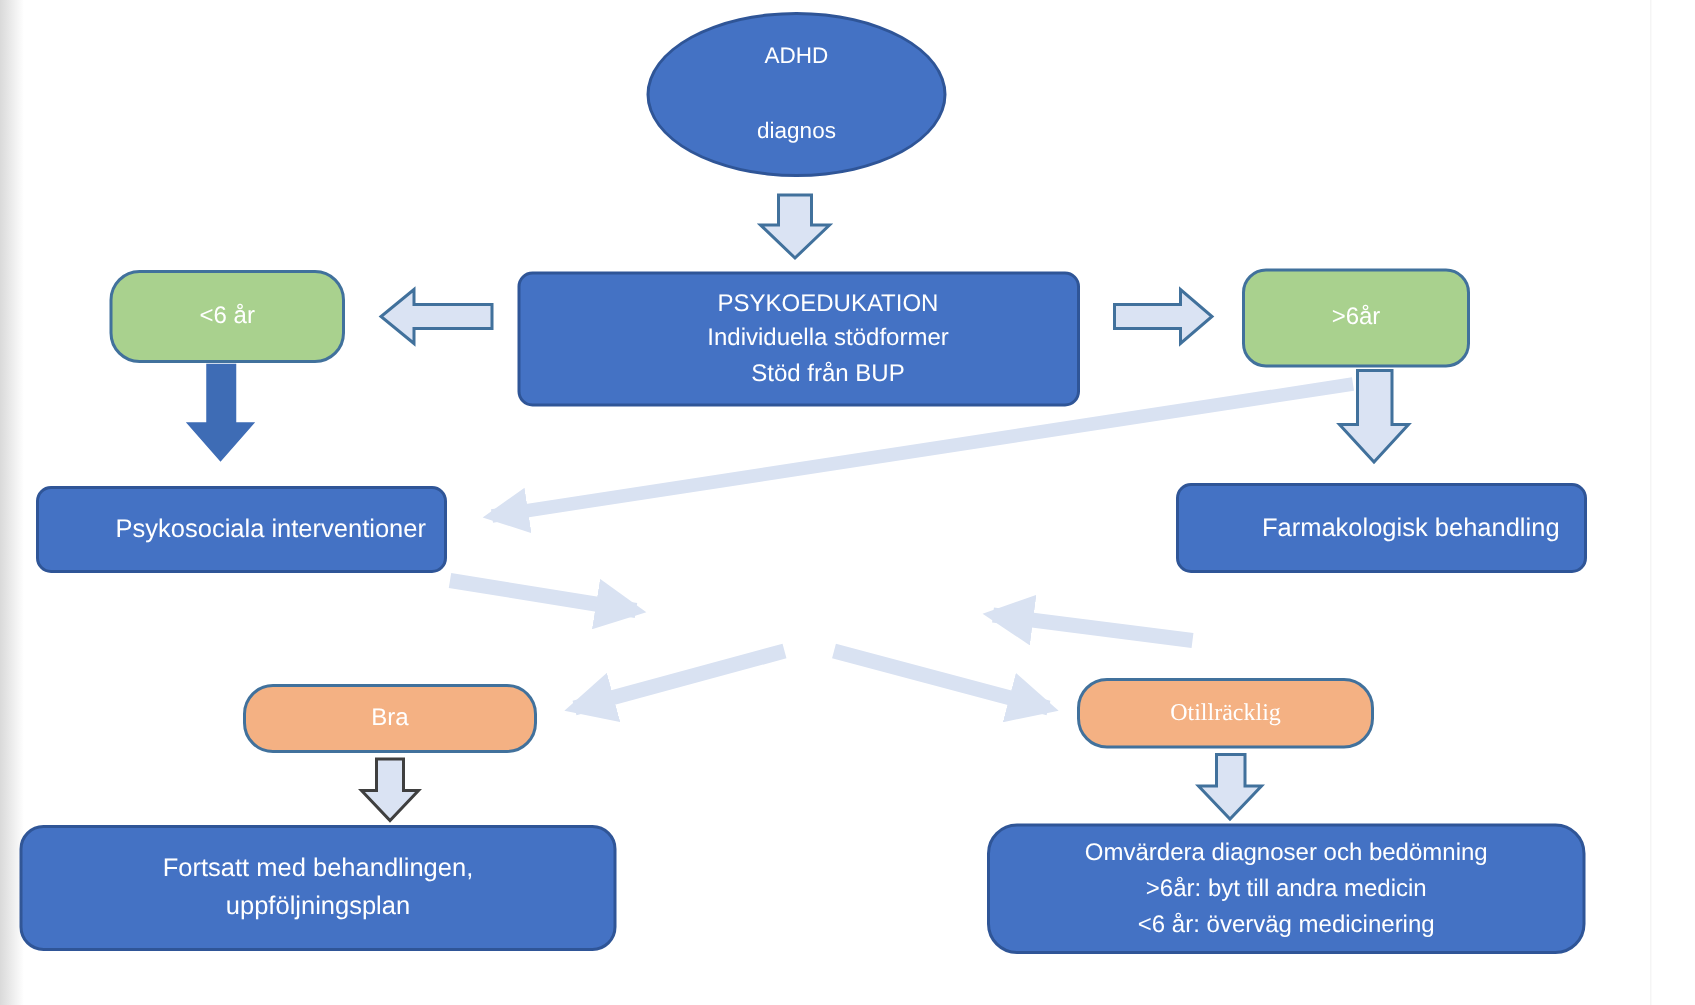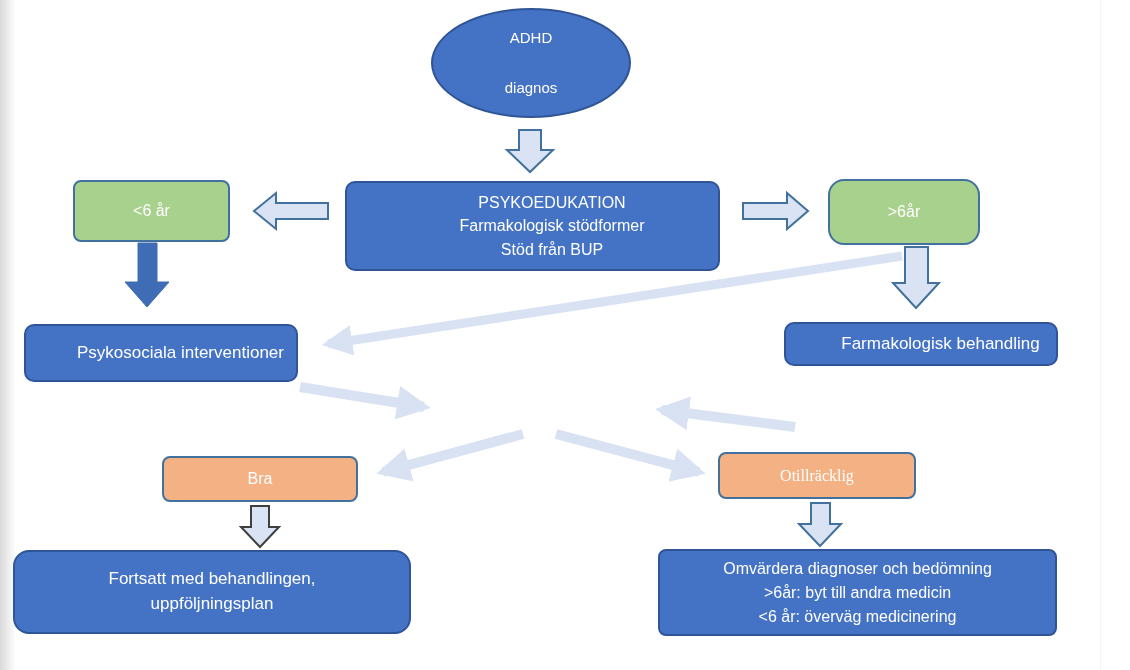--- a/index.html
+++ b/index.html
@@ -12,21 +12,21 @@
   .slide-edge-right{position:absolute;left:1100px;top:0;width:1px;height:670px;background:rgba(0,0,0,.04);}
   svg.arrows{position:absolute;left:0;top:0;}
   .node{
     position:absolute;display:flex;flex-direction:column;align-items:center;justify-content:center;
     text-align:center;color:#fff;box-sizing:border-box;line-height:1.45;
   }
   .blue{background:var(--node-blue);border:2px solid var(--border-navy);}
   .green{background:var(--node-green);border:2px solid var(--border-blue);}
   .orange{background:var(--node-orange);border:2px solid var(--border-blue);}
   .ellipse{border-radius:50%;gap:28px;}
-  .r10{border-radius:10px;padding-left:39px;} .r14{border-radius:8px;} .r16{border-radius:16px;}
+  .r10{border-radius:10px;padding-left:39px;} .r14{border-radius:20px;} .r16{border-radius:16px;}
   .f15{font-size:15px;} .f16{font-size:16px;} .f17{font-size:17px;}
 </style>
 </head>
 <body>
 
 <div id="stage" style="--node-blue: #4472C4; --node-green: #A9D18E; --node-orange: #F4B183; --border-navy: #2F5597; --border-blue: #41719C; --arrow-light: #DAE3F3; --arrow-solid: #3E6CB5; --connector: #D9E2F2; --arrow-dark: #3F3F3F;">
 
   <svg class="arrows" width="1130" height="670" viewBox="0 0 1130 670">
     <defs>
       <marker id="mLight" markerUnits="strokeWidth" markerWidth="3.6" markerHeight="3.4" refX="2.7" refY="1.7" orient="auto">
@@ -59,37 +59,37 @@
     <polygon points="811,503 830,503 830,524 841,524 820,546 799,524 811,524" style="fill:var(--arrow-light);stroke:var(--border-blue)" stroke-width="2"></polygon>
   </svg>
 
   <div class="node blue ellipse f15" style="left:431px;top:8px;width:200px;height:110px;">
     <div>ADHD</div>
     <div>diagnos</div>
   </div>
 
   <div class="node blue r10 f16" style="left:345px;top:181px;width:375px;height:90px;">
     <div>PSYKOEDUKATION</div>
-    <div>Farmakologisk stödformer</div>
+    <div>Individuella stödformer</div>
     <div>Stöd från BUP</div>
   </div>
 
   <div class="node green r14 f16" style="left:73px;top:180px;width:157px;height:62px;">
     <div>&lt;6 år</div>
   </div>
 
   <div class="node green r16 f16" style="left:828px;top:179px;width:152px;height:66px;">
     <div>&gt;6år</div>
   </div>
 
   <div class="node blue r10 f17" style="left:24px;top:324px;width:274px;height:58px;justify-content:center;">
     <div>Psykosociala interventioner</div>
   </div>
 
-  <div class="node blue r10 f17" style="left:784px;top:322px;width:274px;height:44px;">
+  <div class="node blue r10 f17" style="left:784px;top:322px;width:274px;height:60px;">
     <div>Farmakologisk behandling</div>
   </div>
 
 
   <div class="node orange r14 f16" style="left:162px;top:456px;width:196px;height:46px;">
     <div>Bra</div>
   </div>
 
   <div class="node orange r14 f16" style="left:718px;top:452px;width:198px;height:47px;font-family:Liberation Serif, serif;">
     <div>Otillräcklig</div>

